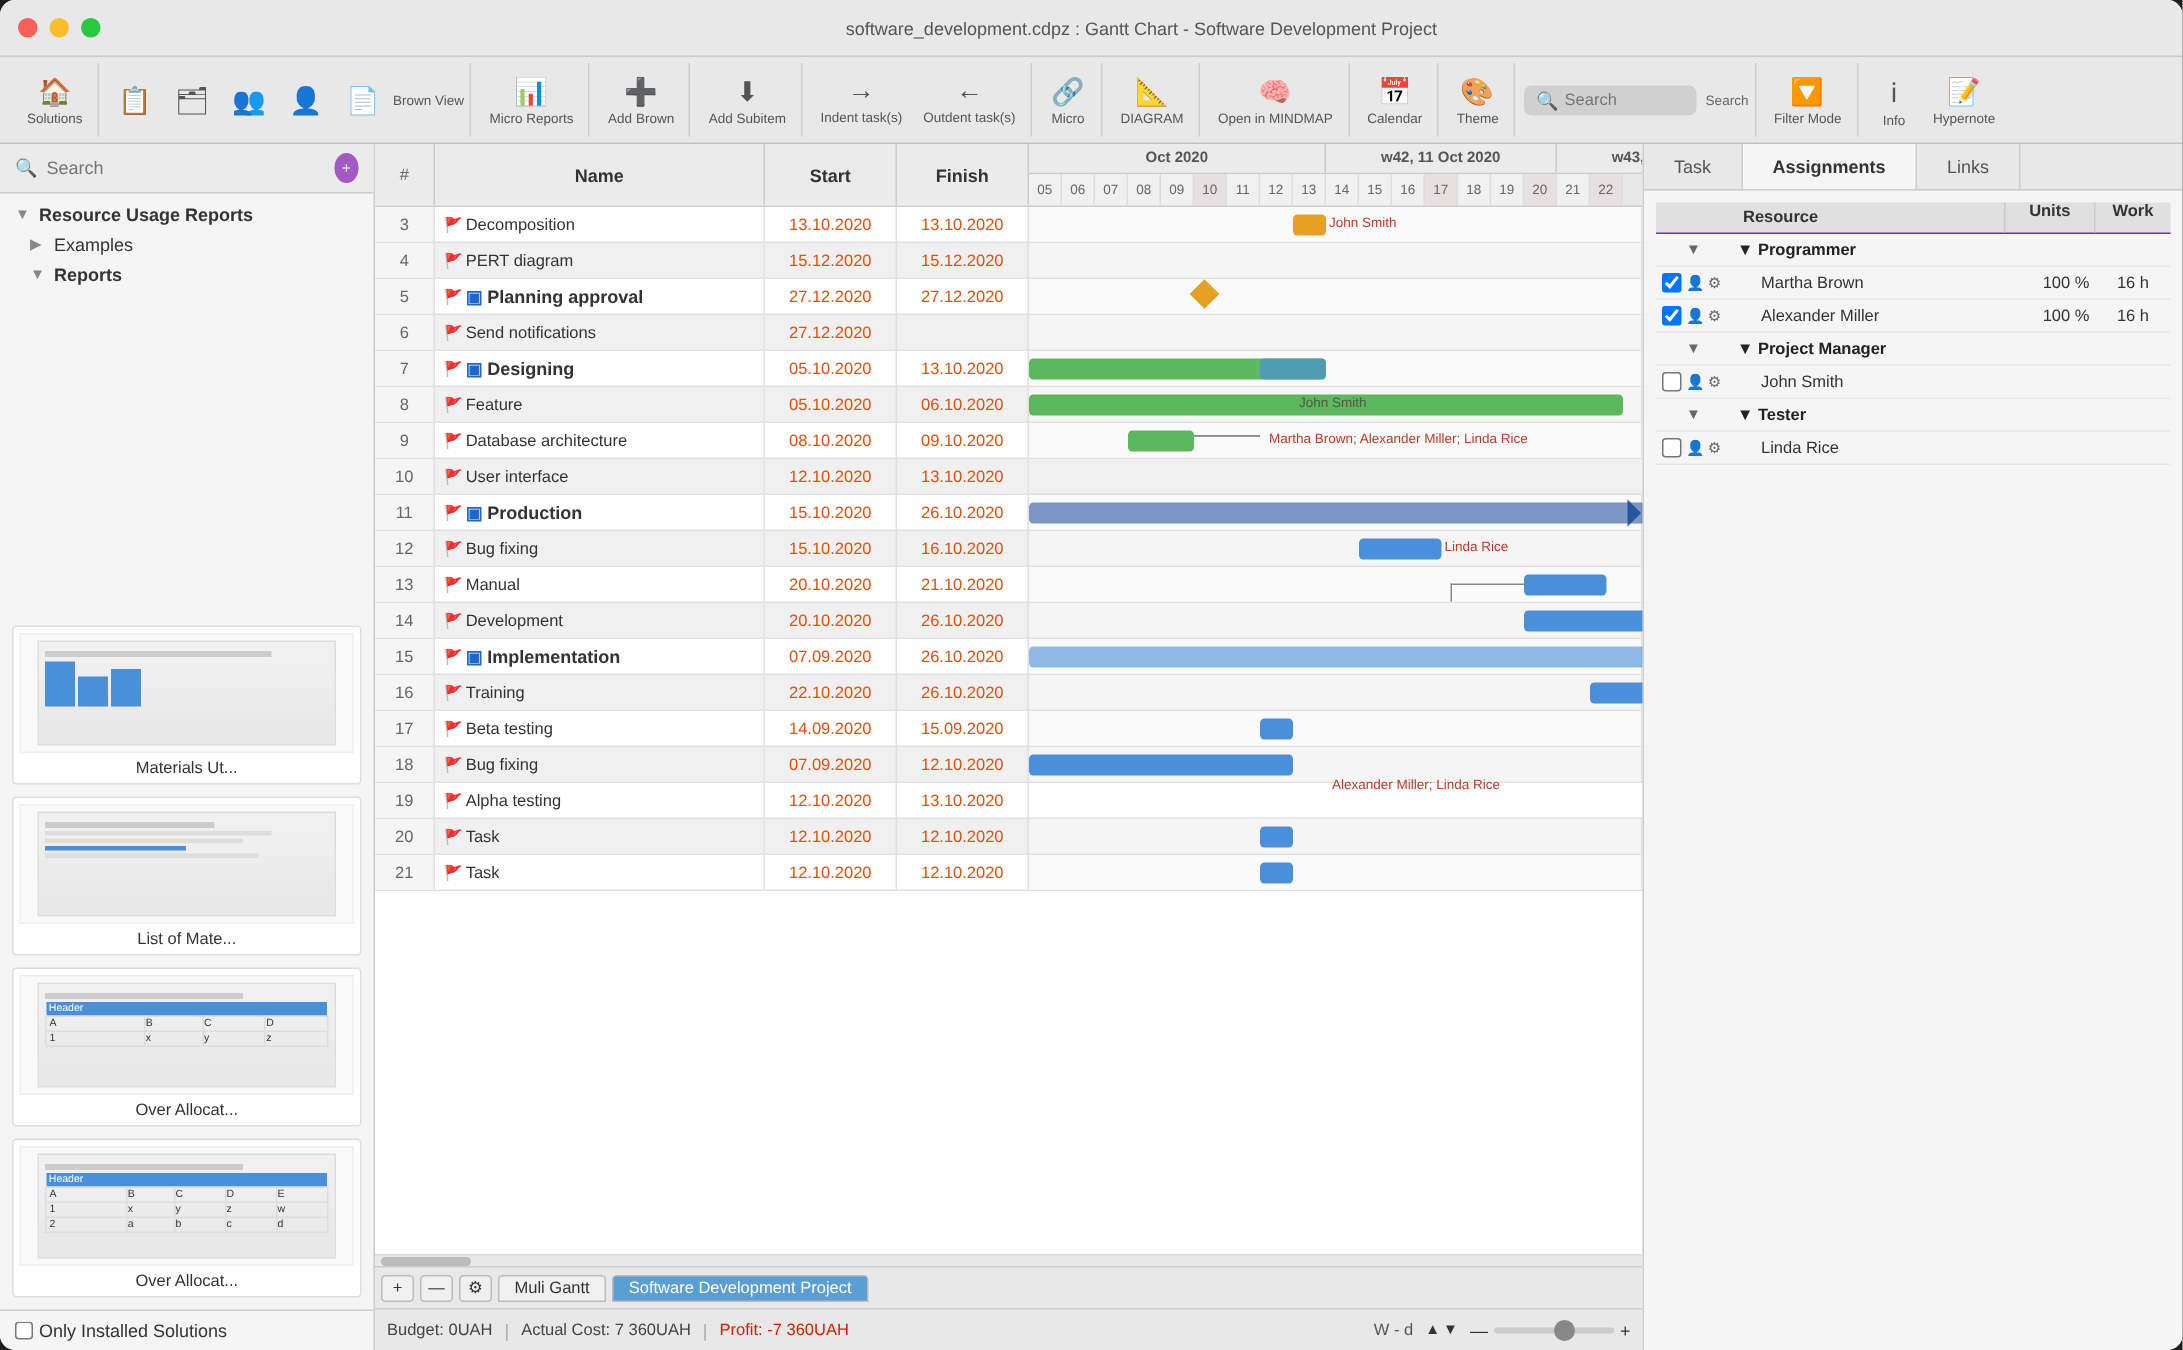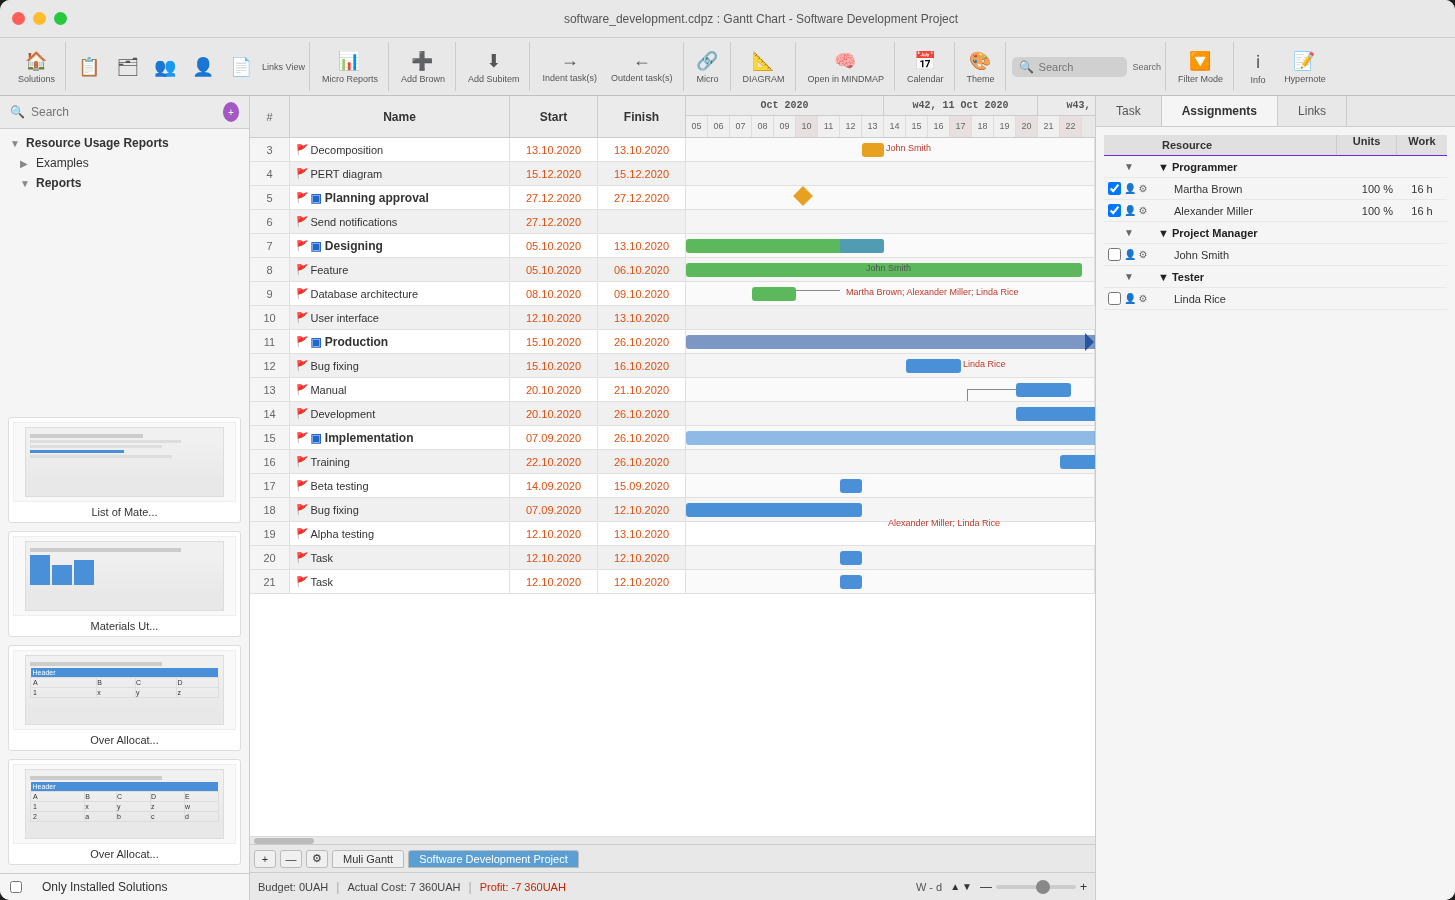--- a/index.html
+++ b/index.html
@@ -42,35 +42,35 @@
     .tree-label { font-size: 12px; color: #333; }
     .tree-item.group { font-weight: 600; }
     .tree-indent { padding-left: 20px; }
 
     .thumbnail-list { display: flex; flex-direction: column; gap: 8px; padding: 8px; overflow-y: auto; }
     .thumbnail-item { background: white; border: 1px solid #ddd; border-radius: 3px; padding: 4px; cursor: pointer; }
     .thumb-img { width: 100%; height: 80px; background: #f9f9f9; border: 1px solid #eee; display: flex; align-items: center; justify-content: center; overflow: hidden; }
     .thumb-img-inner { width: 90%; height: 90%; background: linear-gradient(#f0f0f0 20%, #e8e8e8 80%); border: 1px solid #ddd; position: relative; }
     .thumb-label { font-size: 11px; color: #333; margin-top: 4px; text-align: center; }
 
-    .sidebar-bottom { padding: 6px 10px; border-top: 1px solid #ccc; display: flex; align-items: center; gap: 20px; }
+    .sidebar-bottom { padding: 6px 10px; border-top: 1px solid #ccc; display: flex; align-items: center; gap: 4px; }
     .checkbox-small { width: 12px; height: 12px; }
 
     
     .gantt-area { flex: 1; display: flex; flex-direction: column; overflow: hidden; background: #fff; }
 
     .gantt-header-row { display: flex; align-items: stretch; background: #e8e8e8; border-bottom: 1px solid #ccc; flex-shrink: 0; height: 42px; }
     .gh-fixed { display: flex; flex-shrink: 0; }
     .gh-num { width: 40px; border-right: 1px solid #ccc; display: flex; align-items: center; justify-content: center; font-size: 11px; color: #666; background: #ebebeb; }
     .gh-name { width: 220px; border-right: 1px solid #ccc; display: flex; align-items: center; justify-content: center; font-weight: 600; font-size: 12px; background: #ebebeb; }
     .gh-start { width: 88px; border-right: 1px solid #ccc; display: flex; align-items: center; justify-content: center; font-weight: 600; font-size: 12px; background: #ebebeb; }
     .gh-finish { width: 88px; border-right: 1px solid #ccc; display: flex; align-items: center; justify-content: center; font-weight: 600; font-size: 12px; background: #ebebeb; }
     .gh-timeline { flex: 1; overflow: hidden; display: flex; flex-direction: column; }
     .timeline-top { display: flex; border-bottom: 1px solid #ccc; height: 20px; }
-    .timeline-section { border-right: 1px solid #ccc; display: flex; align-items: center; justify-content: center; font-size: 10px; color: #555; font-weight: 600; background: #ebebeb; flex-shrink: 0; font-family: Liberation Mono, monospace; }
+    .timeline-section { border-right: 1px solid #ccc; display: flex; align-items: center; justify-content: center; font-size: 10px; color: #555; font-weight: 600; background: #ebebeb; flex-shrink: 0; }
     .timeline-bottom { display: flex; height: 22px; }
     .timeline-day { border-right: 1px solid #ddd; display: flex; align-items: center; justify-content: center; font-size: 9px; color: #666; background: #f0f0f0; flex-shrink: 0; width: 22px; }
     .timeline-day.weekend { background: #e8e0e0; }
 
     
     .gantt-body { flex: 1; overflow-y: auto; overflow-x: hidden; }
     .gantt-row { display: flex; align-items: stretch; border-bottom: 1px solid #e0e0e0; height: 24px; }
     .gr-num { width: 40px; border-right: 1px solid #e0e0e0; display: flex; align-items: center; justify-content: center; font-size: 11px; color: #666; background: #f5f5f5; flex-shrink: 0; }
     .gr-name { width: 220px; border-right: 1px solid #e0e0e0; display: flex; align-items: center; padding: 0 6px; font-size: 11px; overflow: hidden; flex-shrink: 0; }
     .gr-name.group-row { font-weight: 700; font-size: 12px; }
@@ -150,21 +150,21 @@
         </div>
       <div class="tb-btn">
           <span class="tb-icon">👥</span>
         </div>
       <div class="tb-btn">
           <span class="tb-icon">👤</span>
         </div>
       <div class="tb-btn">
           <span class="tb-icon">📄</span>
         </div>
-      <span class="tb-label">Links View</span>
+      <span class="tb-label">Brown View</span>
     </div>
     <div class="toolbar-group">
       <div class="tb-btn">
         <span class="tb-icon">📊</span>
         <span class="tb-label">Micro Reports</span>
       </div>
     </div>
     <div class="toolbar-group">
       <div class="tb-btn">
         <span class="tb-icon">➕</span>
@@ -258,48 +258,48 @@
         <div class="tree-item tree-indent">
           <span class="tree-arrow">▶</span>
           <span class="tree-label">Examples</span>
         </div>
         <div class="tree-item tree-indent group">
           <span class="tree-arrow">▼</span>
           <span class="tree-label">Reports</span>
         </div>
       </div>
       <div class="thumbnail-list">
-        <div class="thumbnail-item">
-          <div class="thumb-img">
-            <div class="thumb-img-inner">
-              <div style="padding:4px;font-size:7px;color:#888;line-height:1.4;">
-                <div style="background:#ccc;height:4px;margin:2px 0;width:60%;"></div>
-                <div style="background:#ddd;height:3px;margin:2px 0;width:80%;"></div>
-                <div style="background:#ddd;height:3px;margin:2px 0;width:70%;"></div>
-                <div style="background:#4a90d9;height:3px;margin:2px 0;width:50%;"></div>
-                <div style="background:#ddd;height:3px;margin:2px 0;width:75%;"></div>
-              </div>
-            </div>
-          </div>
-          <div class="thumb-label">List of Mate...</div>
-        </div>
         <div class="thumbnail-item">
           <div class="thumb-img">
             <div class="thumb-img-inner">
               <div style="padding:4px;font-size:7px;color:#888;line-height:1.4;">
                 <div style="background:#ccc;height:4px;margin:2px 0;width:80%;"></div>
                 <div style="display:flex;gap:2px;margin:3px 0;">
                   <div style="background:#4a90d9;height:30px;width:20px;"></div>
                   <div style="background:#4a90d9;height:20px;width:20px;align-self:flex-end;"></div>
                   <div style="background:#4a90d9;height:25px;width:20px;align-self:flex-end;"></div>
                 </div>
               </div>
             </div>
           </div>
           <div class="thumb-label">Materials Ut...</div>
+        </div>
+        <div class="thumbnail-item">
+          <div class="thumb-img">
+            <div class="thumb-img-inner">
+              <div style="padding:4px;font-size:7px;color:#888;line-height:1.4;">
+                <div style="background:#ccc;height:4px;margin:2px 0;width:60%;"></div>
+                <div style="background:#ddd;height:3px;margin:2px 0;width:80%;"></div>
+                <div style="background:#ddd;height:3px;margin:2px 0;width:70%;"></div>
+                <div style="background:#4a90d9;height:3px;margin:2px 0;width:50%;"></div>
+                <div style="background:#ddd;height:3px;margin:2px 0;width:75%;"></div>
+              </div>
+            </div>
+          </div>
+          <div class="thumb-label">List of Mate...</div>
         </div>
         <div class="thumbnail-item">
           <div class="thumb-img">
             <div class="thumb-img-inner">
               <div style="padding:4px;">
                 <div style="background:#ccc;height:4px;margin:2px 0;width:70%;"></div>
                 <table style="width:100%;border-collapse:collapse;font-size:7px;">
                   <tbody>
                       <tr>
                         <td style="background:#4a90d9;color:white;padding:1px 2px;" colspan="4">Header</td>

